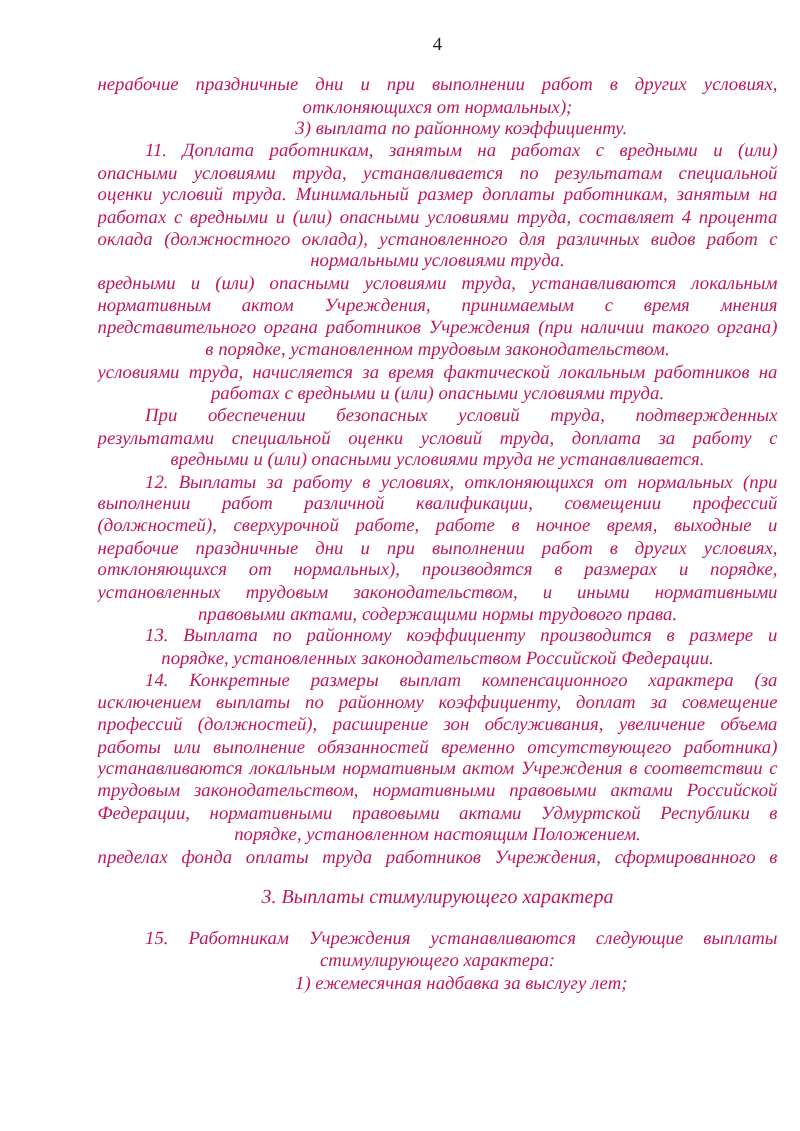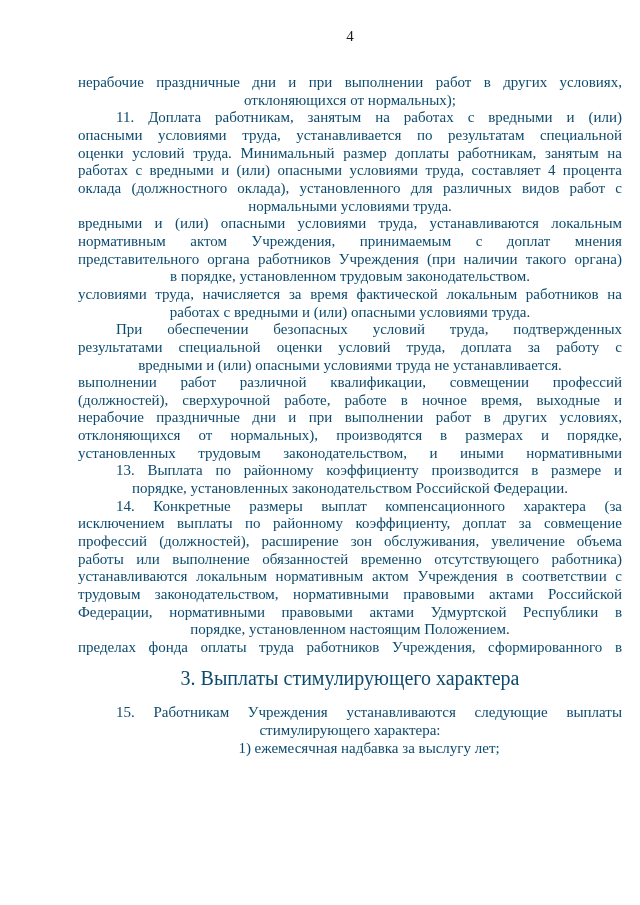--- a/index.html
+++ b/index.html
@@ -25,89 +25,95 @@
     top: 27px;
     left: 78px;
     width: 544px;
     text-align: center;
     font-size: 15px;
     line-height: 18px;
     color: #1a1a1a;
   }
   .doc-body {
     position: absolute;
-    top: 74px;
+    top: 60px;
     left: 78px;
     width: 544px;
     font-size: 15px;
     line-height: 17.65px;
-    color: #0c4a6e;
+    color: #be185d;
+    font-style: italic;
   }
   .paragraph {
     margin: 0;
     padding: 0;
   }
   .line {
     text-align: center;
     white-space: normal;
     overflow: hidden;
   }
   .line.just {
     text-align: justify;
     text-align-last: justify;
   }
   .line.indent {
     text-indent: 38px;
   }
   .heading {
     margin: 13px 0 17px 0;
     text-align: center;
-    font-size: 20px;
+    font-size: 16px;
     line-height: 17.65px;
   }
 </style>
 </head>
 <body>
 
 <div class="page">
   <div class="page-number">4</div>
   <div class="doc-body">
       <div class="paragraph">
         <div class="line just">нерабочие праздничные дни и при выполнении работ в других условиях,</div>
         <div class="line">отклоняющихся от нормальных);</div>
       </div>
       <div class="paragraph">
+        <div class="line indent">3) выплата по районному коэффициенту.</div>
+      </div>
+      <div class="paragraph">
         <div class="line indent just">11. Доплата работникам, занятым на работах с вредными и (или)</div>
         <div class="line just">опасными условиями труда, устанавливается по результатам специальной</div>
         <div class="line just">оценки условий труда. Минимальный размер доплаты работникам, занятым на</div>
         <div class="line just">работах с вредными и (или) опасными условиями труда, составляет 4 процента</div>
         <div class="line just">оклада (должностного оклада), установленного для различных видов работ с</div>
         <div class="line">нормальными условиями труда.</div>
       </div>
       <div class="paragraph">
         <div class="line just">вредными и (или) опасными условиями труда, устанавливаются локальным</div>
-        <div class="line just">нормативным актом Учреждения, принимаемым с доплат мнения</div>
+        <div class="line just">нормативным актом Учреждения, принимаемым с время мнения</div>
         <div class="line just">представительного органа работников Учреждения (при наличии такого органа)</div>
         <div class="line">в порядке, установленном трудовым законодательством.</div>
       </div>
       <div class="paragraph">
         <div class="line just">условиями труда, начисляется за время фактической локальным работников на</div>
         <div class="line">работах с вредными и (или) опасными условиями труда.</div>
       </div>
       <div class="paragraph">
         <div class="line indent just">При обеспечении безопасных условий труда, подтвержденных</div>
         <div class="line just">результатами специальной оценки условий труда, доплата за работу с</div>
         <div class="line">вредными и (или) опасными условиями труда не устанавливается.</div>
       </div>
       <div class="paragraph">
+        <div class="line indent just">12. Выплаты за работу в условиях, отклоняющихся от нормальных (при</div>
         <div class="line just">выполнении работ различной квалификации, совмещении профессий</div>
         <div class="line just">(должностей), сверхурочной работе, работе в ночное время, выходные и</div>
         <div class="line just">нерабочие праздничные дни и при выполнении работ в других условиях,</div>
         <div class="line just">отклоняющихся от нормальных), производятся в размерах и порядке,</div>
         <div class="line just">установленных трудовым законодательством, и иными нормативными</div>
+        <div class="line">правовыми актами, содержащими нормы трудового права.</div>
       </div>
       <div class="paragraph">
         <div class="line indent just">13. Выплата по районному коэффициенту производится в размере и</div>
         <div class="line">порядке, установленных законодательством Российской Федерации.</div>
       </div>
       <div class="paragraph">
         <div class="line indent just">14. Конкретные размеры выплат компенсационного характера (за</div>
         <div class="line just">исключением выплаты по районному коэффициенту, доплат за совмещение</div>
         <div class="line just">профессий (должностей), расширение зон обслуживания, увеличение объема</div>
         <div class="line just">работы или выполнение обязанностей временно отсутствующего работника)</div>

